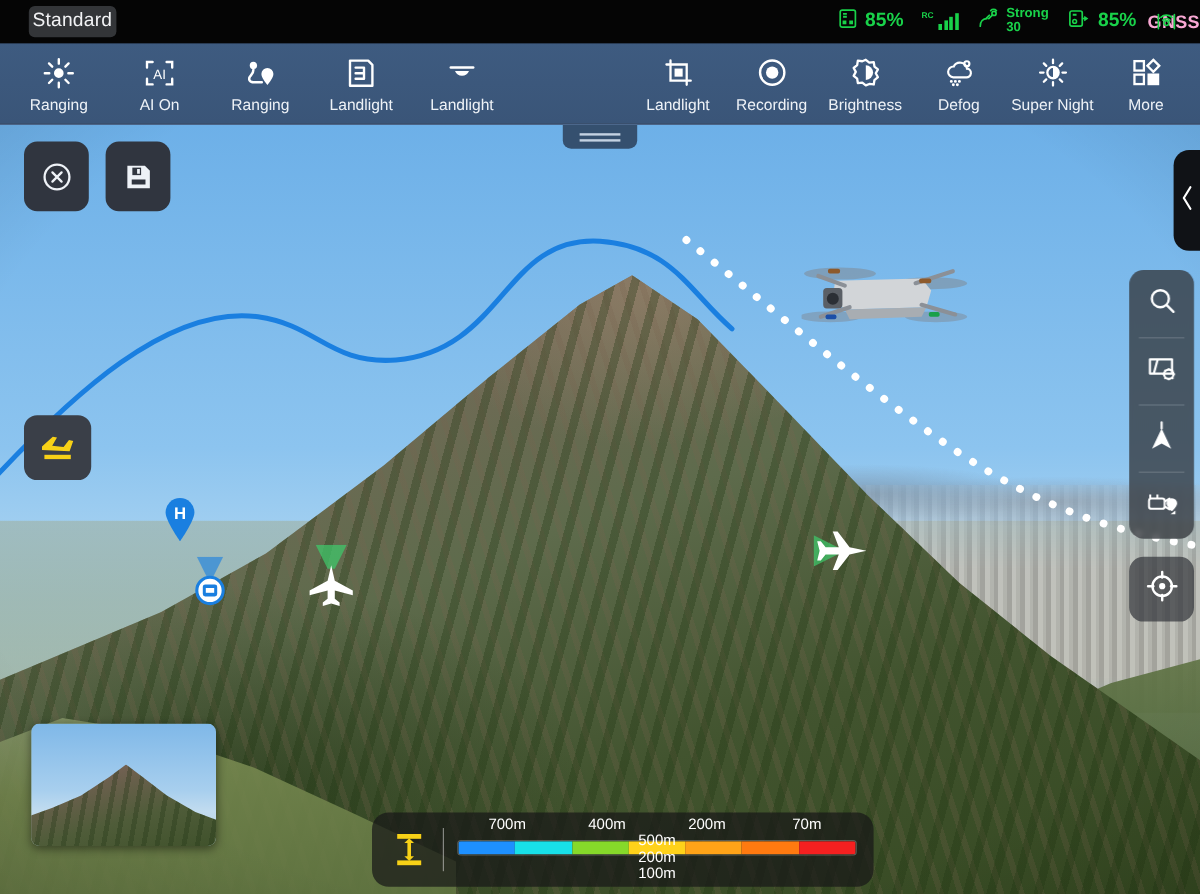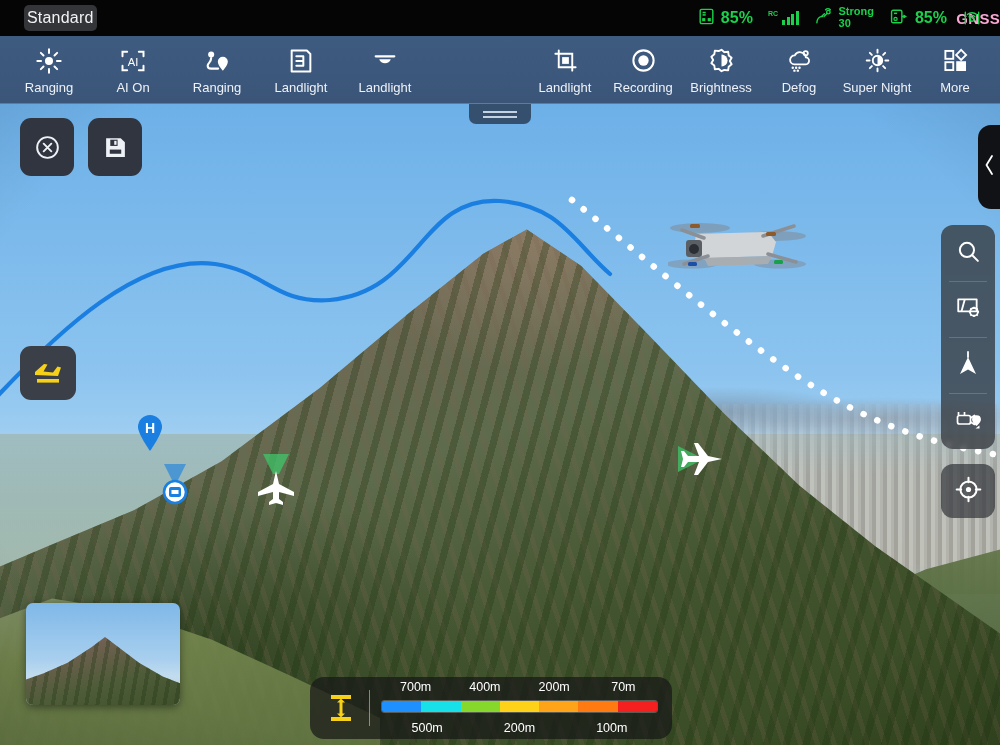--- a/index.html
+++ b/index.html
@@ -183,30 +183,30 @@
     background:linear-gradient(165deg,#8d7566 0%,#6f6050 30%,#4f5c39 62%,#3d5029 100%);
     clip-path:polygon(0% 100%,0% 66%,14% 56%,28% 44%,42% 26%,50% 14%,58% 26%,70% 44%,84% 60%,100% 72%,100% 100%);
   }
   .pip-mt::after {
     content:""; position:absolute; inset:0;
     background:repeating-linear-gradient(100deg,rgba(30,50,18,.30) 0 4px,rgba(0,0,0,0) 4px 11px);
   }
 
   
   .legend {
-    position:absolute; left:310px; bottom:6px; width:362px; height:62px;
+    position:absolute; left:310px; bottom:6px; width:418px; height:62px;
     background:rgba(24,24,24,.72); border-radius:14px; z-index:31;
     display:flex; align-items:center; padding:0 14px;
   }
   .legend-icon { width:34px; display:flex; align-items:center; justify-content:center; }
   .legend-div { width:1px; height:36px; background:rgba(255,255,255,.45); margin:0 11px; }
   .legend-body { flex:1; position:relative; height:56px; }
   .lg-row { position:absolute; left:0; right:0; display:flex; }
   .lg-top { top:0; }
-  .lg-bottom { bottom:1px; }
+  .lg-bottom { bottom:1px;flex-direction:column; }
   .lg-row span { flex:1; text-align:center; color:#fff; font-size:12.5px; }
   .lg-bar {
     position:absolute; top:20px; left:0; right:0; height:13px;
     border-radius:3px; overflow:hidden; display:flex;
     border:1px solid rgba(255,255,255,.25);
   }
   .lg-bar i { flex:1; display:block; height:100%; }
 </style>
 </head>
 <body>

